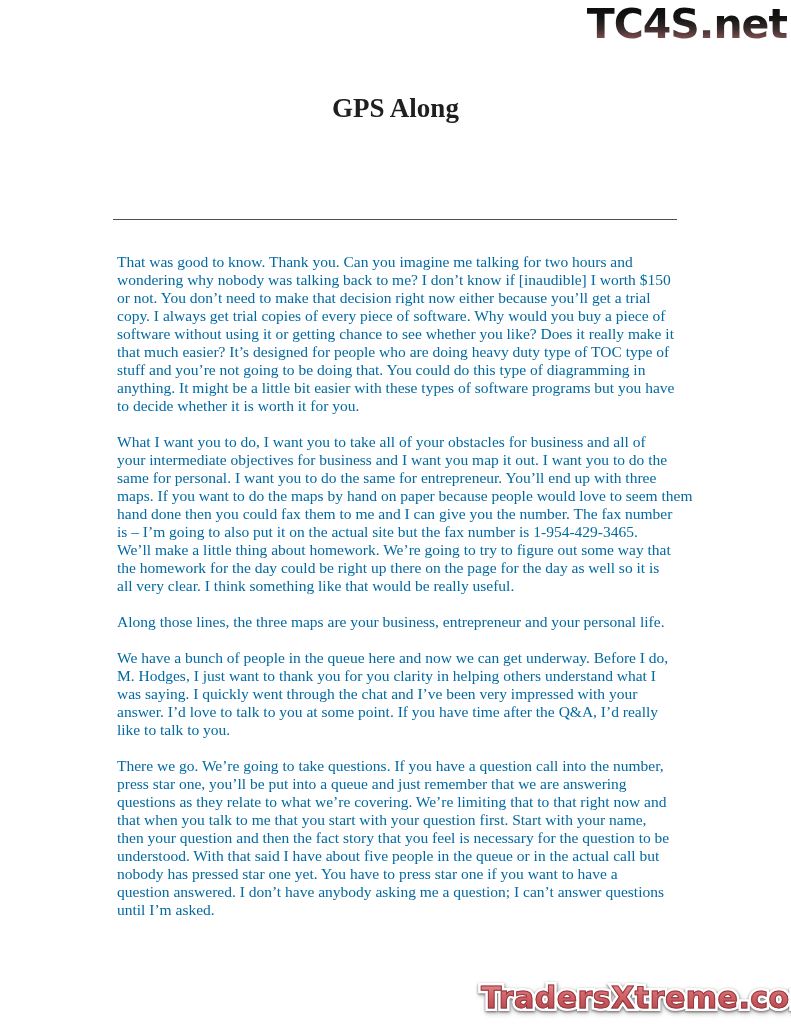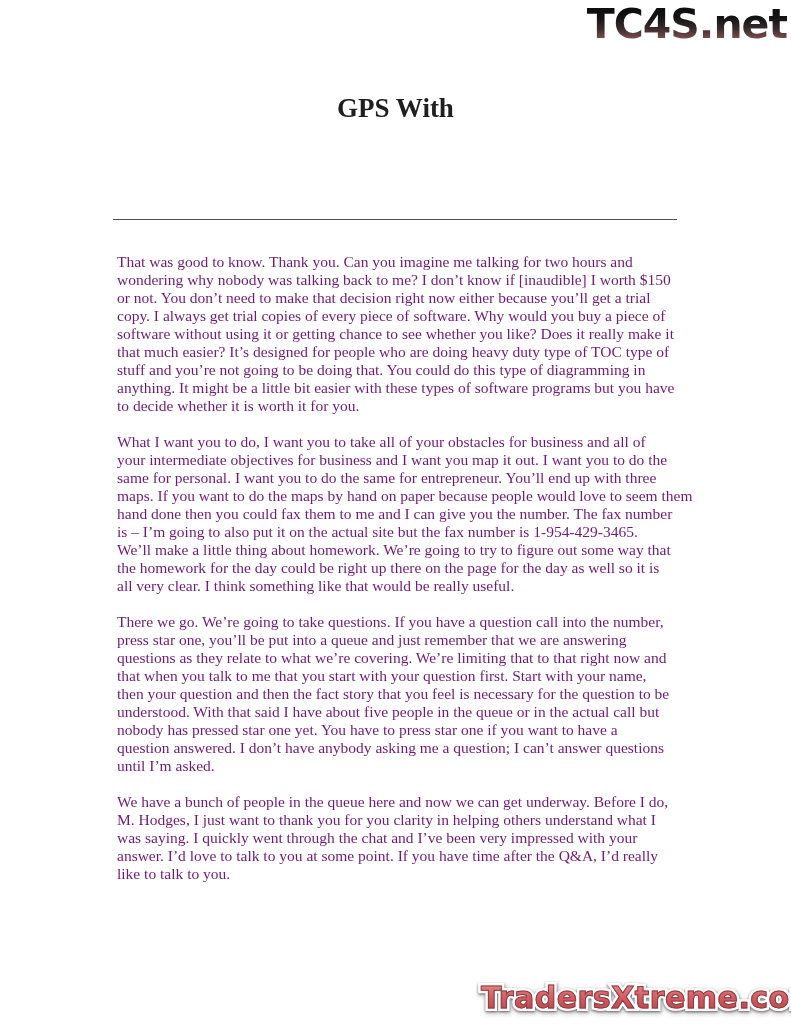--- a/index.html
+++ b/index.html
@@ -50,21 +50,21 @@
   }
 
   
   .body-text {
     position: absolute;
     left: 117px;
     top: 253px;
     width: 585px;
     font-size: 15.5px;
     line-height: 18px;
-    color: #701a75;
+    color: #0369a1;
   }
   .para {
     white-space: pre-line;
     margin: 0 0 18px 0;
   }
 
   
   .wm { position: absolute; }
   .wm .layer-back {
     position: absolute;
@@ -118,21 +118,21 @@
     -webkit-text-stroke: 1px #94393f;
   }
 </style>
 </head>
 <body>
 
 <div class="page">
 
   <div class="top-logo">TC4S.net</div>
 
-  <div class="doc-title">GPS With</div>
+  <div class="doc-title">GPS Along</div>
 
 
 
   <div class="rule"></div>
 
   <div class="body-text">
     <div class="para">That was good to know. Thank you. Can you imagine me talking for two hours and
 wondering why nobody was talking back to me? I don’t know if [inaudible] I worth $150
 or not. You don’t need to make that decision right now either because you’ll get a trial
 copy. I always get trial copies of every piece of software. Why would you buy a piece of
@@ -143,34 +143,35 @@
 to decide whether it is worth it for you.</div>
     <div class="para">What I want you to do, I want you to take all of your obstacles for business and all of
 your intermediate objectives for business and I want you map it out. I want you to do the
 same for personal. I want you to do the same for entrepreneur. You’ll end up with three
 maps. If you want to do the maps by hand on paper because people would love to seem them
 hand done then you could fax them to me and I can give you the number. The fax number
 is – I’m going to also put it on the actual site but the fax number is 1-954-429-3465.
 We’ll make a little thing about homework. We’re going to try to figure out some way that
 the homework for the day could be right up there on the page for the day as well so it is
 all very clear. I think something like that would be really useful.</div>
+    <div class="para">Along those lines, the three maps are your business, entrepreneur and your personal life.</div>
+    <div class="para">We have a bunch of people in the queue here and now we can get underway. Before I do,
+M. Hodges, I just want to thank you for you clarity in helping others understand what I
+was saying. I quickly went through the chat and I’ve been very impressed with your
+answer. I’d love to talk to you at some point. If you have time after the Q&amp;A, I’d really
+like to talk to you.</div>
     <div class="para">There we go. We’re going to take questions. If you have a question call into the number,
 press star one, you’ll be put into a queue and just remember that we are answering
 questions as they relate to what we’re covering. We’re limiting that to that right now and
 that when you talk to me that you start with your question first. Start with your name,
 then your question and then the fact story that you feel is necessary for the question to be
 understood. With that said I have about five people in the queue or in the actual call but
 nobody has pressed star one yet. You have to press star one if you want to have a
 question answered. I don’t have anybody asking me a question; I can’t answer questions
 until I’m asked.</div>
-    <div class="para">We have a bunch of people in the queue here and now we can get underway. Before I do,
-M. Hodges, I just want to thank you for you clarity in helping others understand what I
-was saying. I quickly went through the chat and I’ve been very impressed with your
-answer. I’d love to talk to you at some point. If you have time after the Q&amp;A, I’d really
-like to talk to you.</div>
   </div>
 
 
   <div class="wm wm-bottom">
     <span class="layer-back">TradersXtreme.com</span>
     <span class="layer-front">TradersXtreme.com</span>
   </div>
 
 </div>
 

